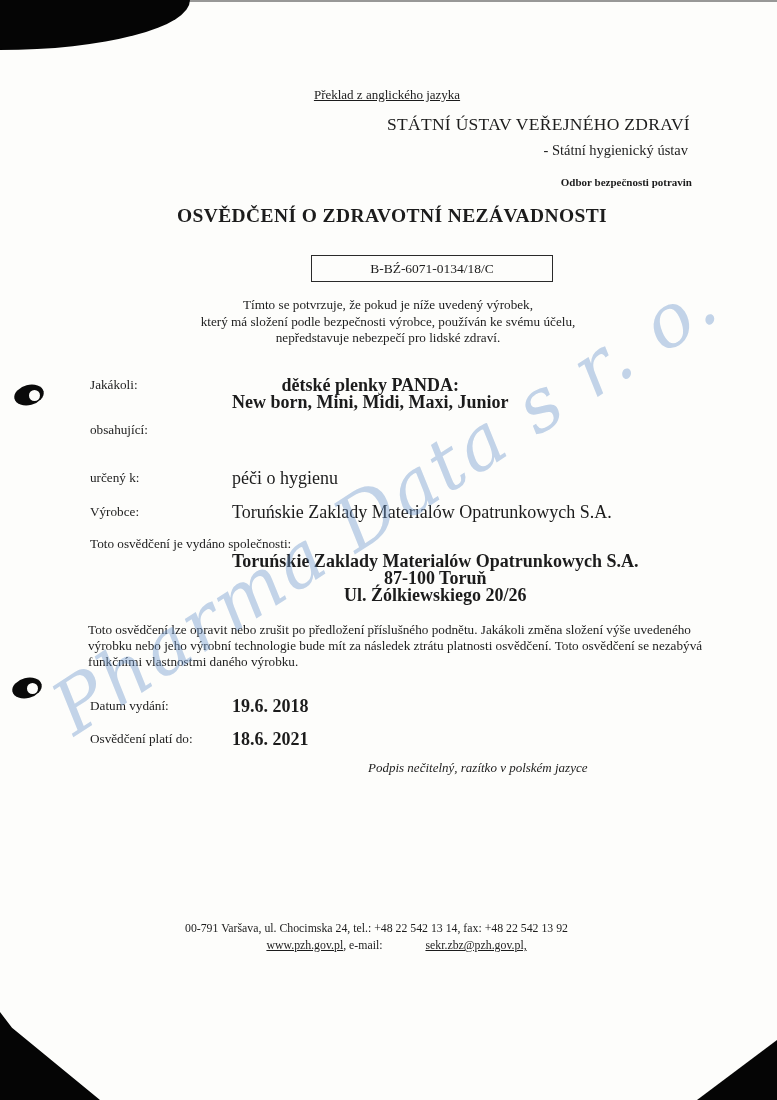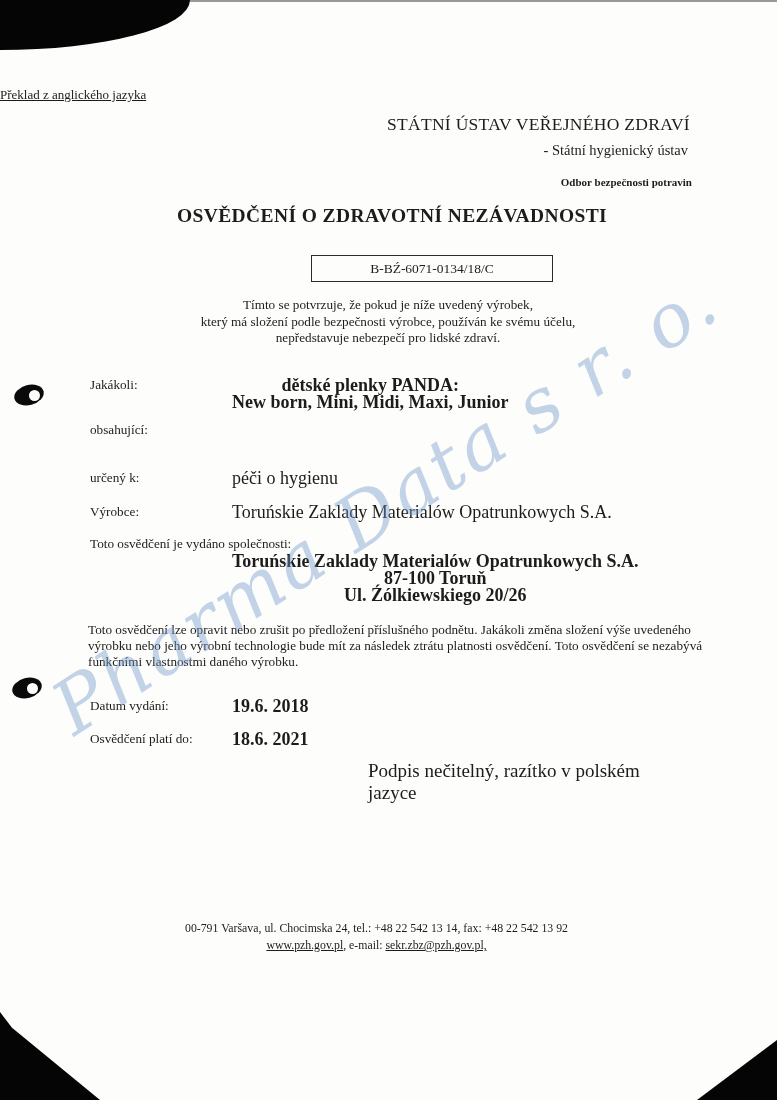--- a/index.html
+++ b/index.html
@@ -9,21 +9,21 @@
     margin:0 auto;
     background:#fdfdfb;
     font-family:"Liberation Serif", serif;
     color:#1c1c1c;
     overflow:hidden;
   }
   .abs { position:absolute; }
 
   .translation-note {
     top:87px; left:0; width:774px;
-    text-align:left; font-size:13px;
+    text-align:center; font-size:13px;
     text-decoration:underline;
   }
   .institute {
     top:114px; left:300px; width:390px;
     text-align:right; font-size:17.5px; letter-spacing:.3px;
   }
   .institute-sub {
     top:142px; left:300px; width:388px;
     text-align:right; font-size:14.5px;
   }
@@ -46,26 +46,26 @@
   }
   .lbl { left:90px; font-size:13.2px; }
   .val { left:232px; font-size:18px; line-height:17px;text-align:center; }
   .bold { font-weight:bold; }
   .disclaimer {
     top:622px; left:88px; width:622px;
     font-size:13.2px; line-height:16px; text-align:left;
   }
   .sig-note {
     top:760px; left:368px; width:320px;
-    font-size:19px; 
+    font-size:13px; font-style:italic;
   }
   .footer-line {
     left:0; width:753px; text-align:center; font-size:11.8px;
   }
-  .link { text-decoration:underline; }
+  .link { text-decoration:underline;margin-left:40px; }
 
   
   .watermark {
     top:660px; left:60px; height:110px; line-height:110px;
     transform:rotate(-33deg); transform-origin:left center;
     font-family:"DejaVu Serif", serif;
     font-style:italic; font-size:74px; letter-spacing:3px;
     color:rgba(112,152,205,0.42);
     white-space:nowrap; pointer-events:none; z-index:2;
   }

